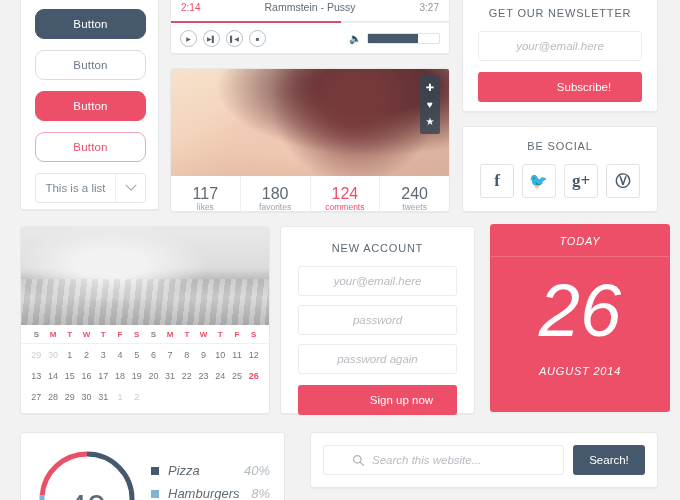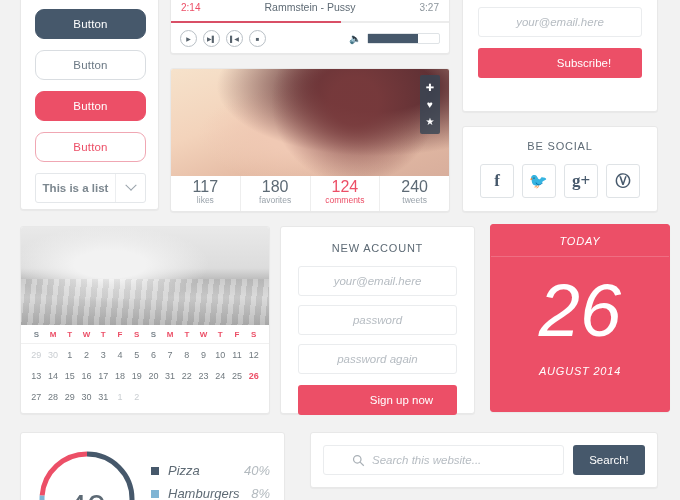--- a/index.html
+++ b/index.html
@@ -26,21 +26,21 @@
     border-radius: 9px; font-size: 11.5px; letter-spacing: .2px;
     cursor: pointer; user-select: none;
   }
   .btn-dark { background: #46586b; color: #fff; border: 1px solid #46586b; }
   .btn-ghost { background: #fff; color: #6b7884; border: 1px solid #d9dde1; }
   .btn-pink { background: #ec4f67; color: #fff; border: 1px solid #ec4f67; }
   .btn-pink-ghost { background: #fff; color: #ec4f67; border: 1px solid #f0a7b3; }
   .select {
     display: flex; align-items: center; width: 111px; height: 30px;
     margin: 0 auto; border: 1px solid #e4e7ea; border-radius: 3px;
-    background: #fff; cursor: pointer; font-weight: bold;
+    background: #fff; cursor: pointer;
   }
   .select-label { flex: 1; text-align: center; font-size: 11.5px; color: #7c878f; }
   .select-arrow {
     width: 30px; height: 28px; display: flex; align-items: center; justify-content: center;
     border-left: 1px solid #eceef0;
   }
   .chev { width: 8px; height: 8px; border-right: 1.6px solid #9aa4ac; border-bottom: 1.6px solid #9aa4ac; transform: rotate(45deg) translate(-2px,-2px); }
 
   
   #player-card { left: 170px; top: -8px; width: 280px; height: 62px; }
@@ -72,21 +72,21 @@
       radial-gradient(ellipse at 48% 62%, #f0c9b4 0 18%, rgba(240,201,180,0) 52%),
       linear-gradient(160deg, #f6e2cb 0%, #f3d3bb 36%, #e6bda6 62%, #d8ae9c 100%);
   }
   .photo-actions {
     position: absolute; right: 9px; top: 6px; width: 20px;
     background: rgba(55,70,84,.82); border-radius: 2px;
     display: flex; flex-direction: column; align-items: center; padding: 4px 0;
   }
   .photo-actions div { color: #fff; font-size: 10px; line-height: 17px; cursor: pointer; }
   .stats { display: flex; height: 36px; }
-  .stat { flex: 1; text-align: center; border-left: 1px solid #eeeeee; padding-top: 2px; }
+  .stat { flex: 1; text-align: center; border-left: 1px solid #eeeeee; padding-top: 9px; }
   .stat:first-child { border-left: none; }
   .stat-n { font-size: 16px; color: #5d6a75; line-height: 17px; }
   .stat-l { font-size: 8.5px; color: #9aa3ab; }
   .stat.hl .stat-n, .stat.hl .stat-l { color: #ec4f67; }
 
   
   #newsletter-card { left: 462px; top: -8px; width: 196px; height: 120px; padding: 14px 15px; }
   .panel-title { text-align: center; font-size: 11px; letter-spacing: .8px; color: #5d6a75; margin-bottom: 12px; }
   .field {
     width: 100%; height: 30px; border: 1px solid #eaecee; border-radius: 3px;
@@ -242,20 +242,21 @@
         <div class="stat-l">comments</div>
       </div>
       <div class="stat">
         <div class="stat-n">240</div>
         <div class="stat-l">tweets</div>
       </div>
     </div>
   </div>
 
   <div class="card" id="newsletter-card">
+    <div class="panel-title">GET OUR NEWSLETTER</div>
     <input class="field" placeholder="your@email.here" style="">
     <button class="cta">Subscribe!</button>
   </div>
 
   <div class="card" id="social-card">
     <div class="panel-title">BE SOCIAL</div>
     <div class="social-row">
       <span class="social-btn">
           <span class="si">f</span>
         </span>

